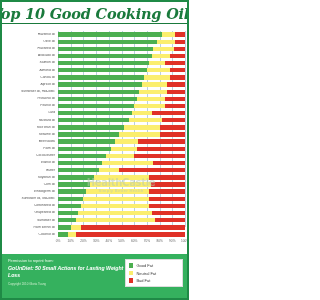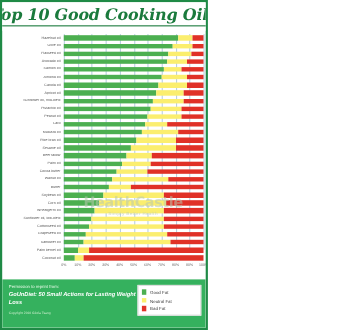--- a/index.html
+++ b/index.html
@@ -118,21 +118,21 @@
     top:150px;
     width:110px;
     text-align:center;
     z-index:3;
     pointer-events:none;
     opacity:0.55;
   }
   #wm-main{
     font-family:"DejaVu Sans",sans-serif;
     font-weight:bold;
-    font-size:13px;
+    font-size:10px;
     color:#b9c9b0;
     line-height:1;
     letter-spacing:-0.3px;
   }
   #wm-sub{
     font-size:4px;
     font-weight:bold;
     color:#b9c9b0;
     letter-spacing:0.3px;
     line-height:1.4;

